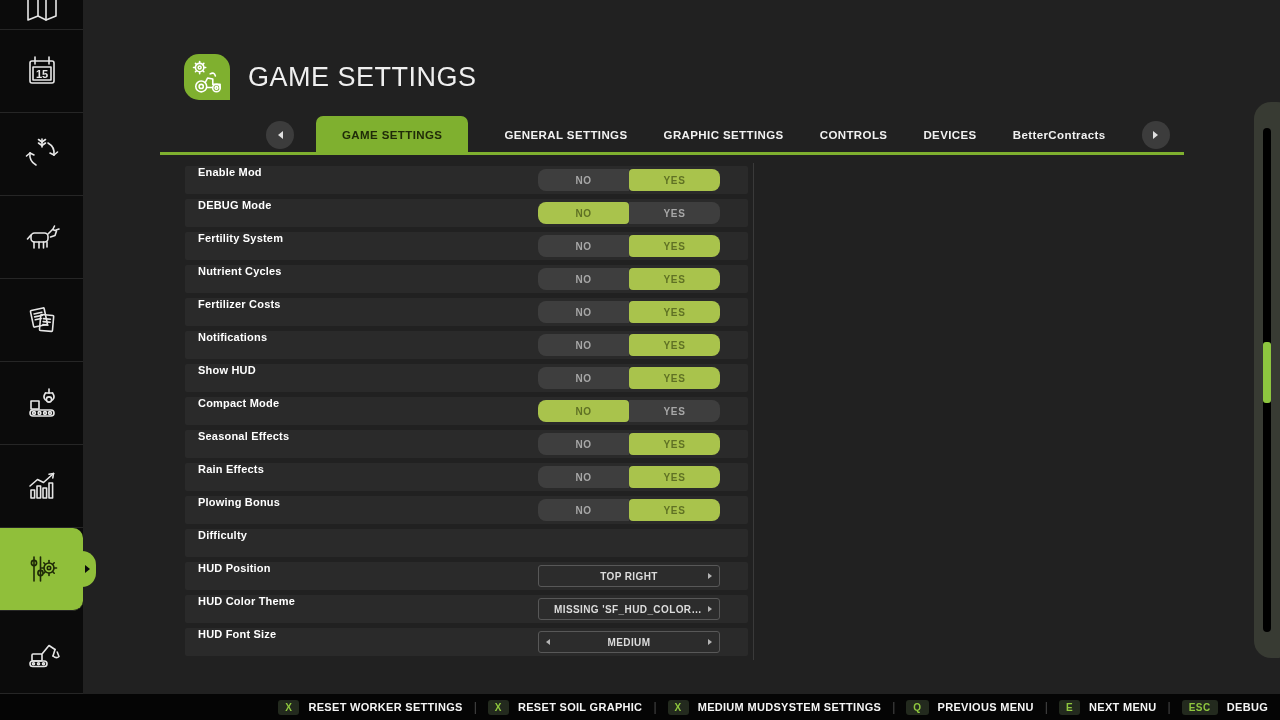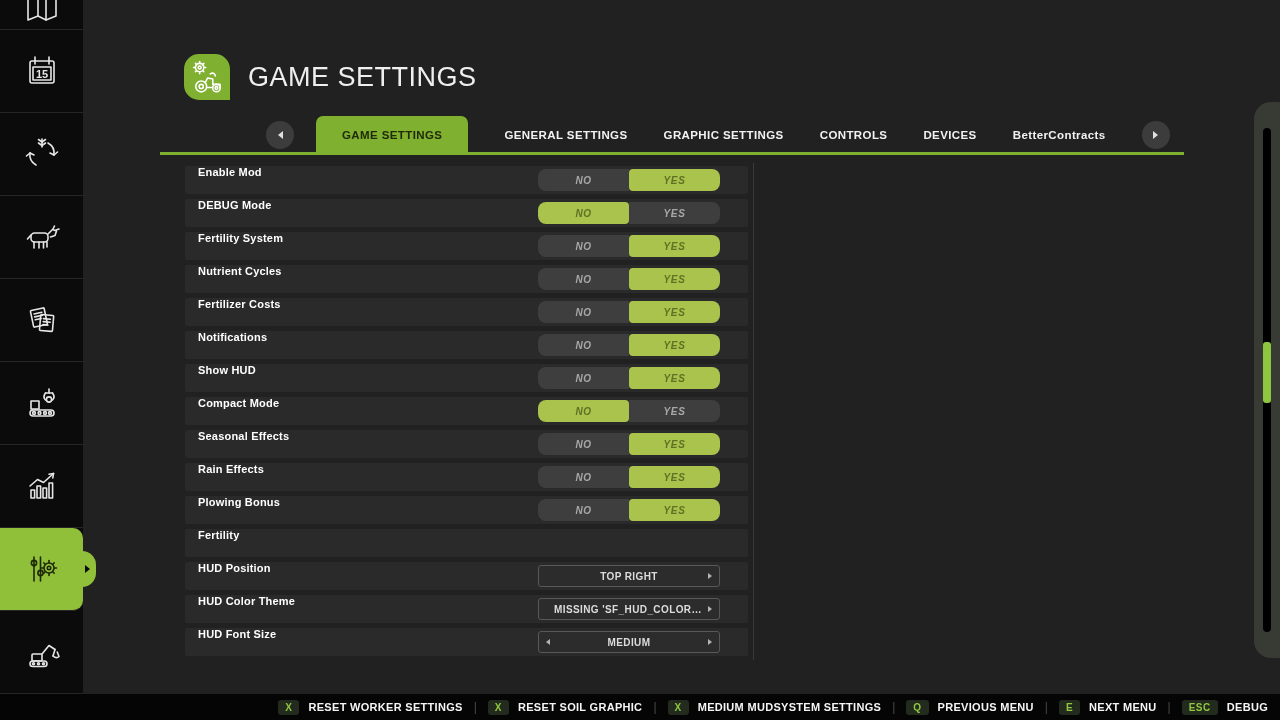--- a/index.html
+++ b/index.html
@@ -38,21 +38,21 @@
   .tab.active{margin-left:22px;background:#7fb02f;color:#202b08;height:37px;display:flex;align-items:center;
               padding:0 26px;border-radius:7px 7px 0 0;}
   .underline{position:absolute;left:160px;top:152px;width:1024px;height:3px;background:#7fb02f;}
 
   
   .panel{position:absolute;left:185px;top:166px;width:563px;}
   .row{position:relative;height:28px;margin-bottom:5px;background:#2a2a2a;border-radius:2px;
        display:flex;align-items:flex-start;}
   .row-label{margin-left:13px;font-size:11px;font-weight:700;color:#ffffff;letter-spacing:0.2px;}
   .control{position:absolute;left:353px;top:3px;width:182px;height:22px;}
-  .toggle{display:flex;width:100%;height:100%;border-radius:8px;overflow:hidden;font-style:italic;}
+  .toggle{display:flex;width:100%;height:100%;border-radius:8px;overflow:hidden;}
   .toggle-opt{flex:1;display:flex;align-items:center;justify-content:center;font-size:10px;font-weight:700;
               background:#3e3e3e;color:#a7a7a7;letter-spacing:0.6px;}
   .toggle-opt.selected{background:#a9c34c;color:#5f7124;border-radius:4px;}
   .select{width:100%;height:100%;box-sizing:border-box;background:#2c2c2c;border:1px solid #585858;border-radius:3px;
           display:flex;align-items:center;justify-content:center;position:relative;}
   .select-value{font-size:10px;font-weight:700;color:#dcdcdc;letter-spacing:0.4px;max-width:150px;
                 white-space:nowrap;overflow:hidden;text-overflow:ellipsis;}
   .sel-arrow{position:absolute;top:50%;transform:translateY(-50%);}
   .sel-arrow.l{left:7px;width:0;height:0;border-right:4px solid #b5b5b5;border-top:3.5px solid transparent;border-bottom:3.5px solid transparent;}
   .sel-arrow.r{right:7px;width:0;height:0;border-left:4px solid #b5b5b5;border-top:3.5px solid transparent;border-bottom:3.5px solid transparent;}
@@ -330,21 +330,21 @@
       <div class="row">
         <span class="row-label">Plowing Bonus</span>
         <div class="control">
           <div class="toggle">
             <div class="toggle-opt">NO</div>
             <div class="toggle-opt selected">YES</div>
           </div>
         </div>
       </div>
       <div class="row">
-        <span class="row-label">Fertility</span>
+        <span class="row-label">Difficulty</span>
       </div>
       <div class="row">
         <span class="row-label">HUD Position</span>
         <div class="control">
           <div class="select">
             <span class="select-value">TOP RIGHT</span>
             <span class="sel-arrow r"></span>
           </div>
         </div>
       </div>

